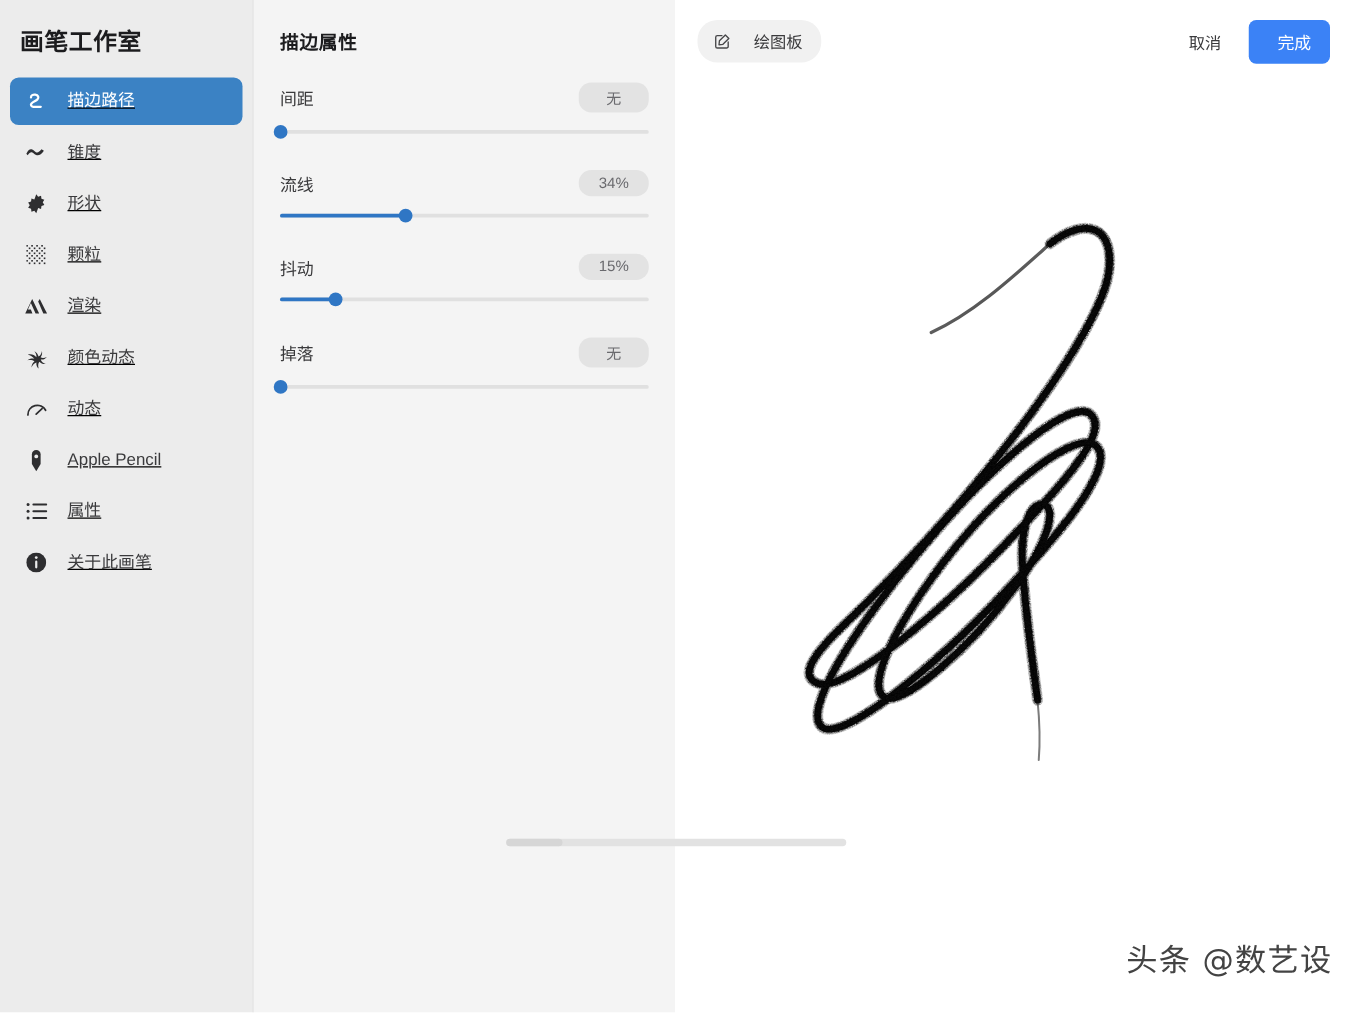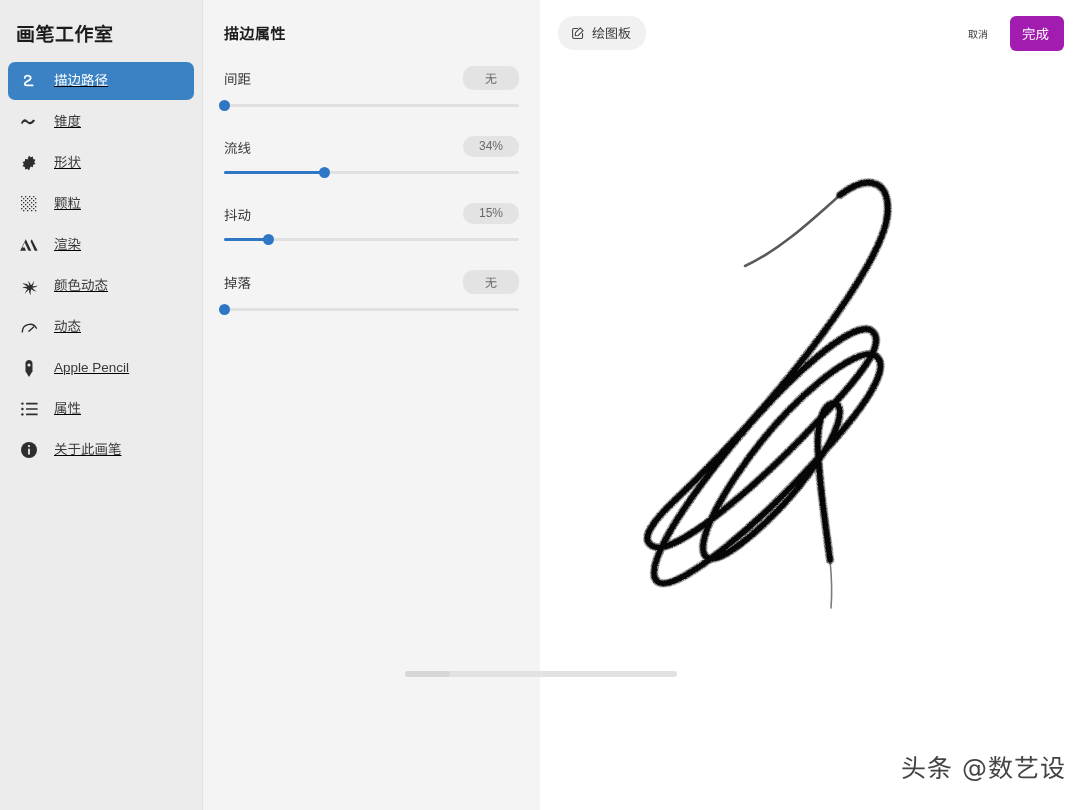--- a/index.html
+++ b/index.html
@@ -133,51 +133,51 @@
   #canvas-toolbar {
     position: absolute;
     top: 0; left: 0; right: 0;
     height: 66px;
     display: flex;
     align-items: center;
     padding: 0 16px 0 18px;
   }
   #btn-drawpad {
     display: flex; align-items: center;
-    gap: 7px;
+    gap: 18px;
     background: #f1f1f1;
     border: none;
     border-radius: 16px;
     padding: 7px 15px 8px 13px;
     font-size: 13px;
     color: #3a3a3c;
     font-family: inherit;
     cursor: pointer;
     user-select: none;
   }
   #btn-drawpad .dp-icon { display: flex; color: #48484a; }
   #toolbar-spacer { flex: 1 1 auto; }
   #btn-cancel {
     background: none; border: none;
-    font-size: 10px;
+    font-size: 13px;
     color: #3a3a3c;
     font-family: inherit;
     padding: 6px 12px;
     margin-right: 10px;
     cursor: pointer;
     user-select: none;
   }
   #btn-done {
-    background: #a21caf;
+    background: #3b82f6;
     border: none;
     border-radius: 6px;
     color: #ffffff;
     font-size: 13.5px;
     font-family: inherit;
-    padding: 7px 15px 8px 12px;
+    padding: 7px 15px 8px 23px;
     cursor: pointer;
     user-select: none;
   }
   #stroke-preview {
     position: absolute;
     left: 0; top: 60px;
     width: 540px; height: 680px;
     pointer-events: none;
   }
   #stroke-preview svg { display: block; width: 100%; height: 100%; }

